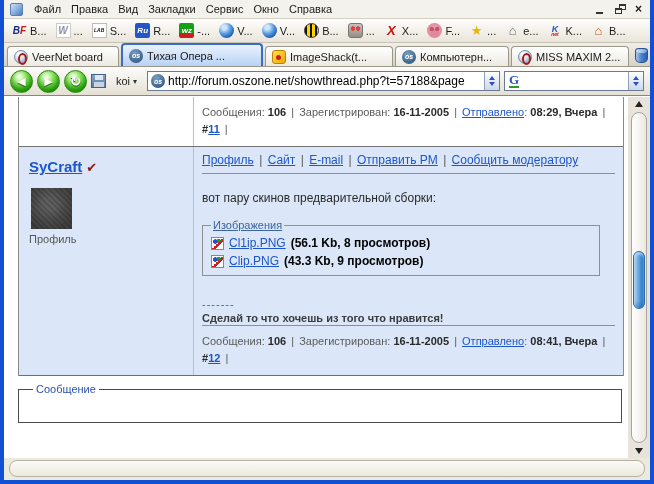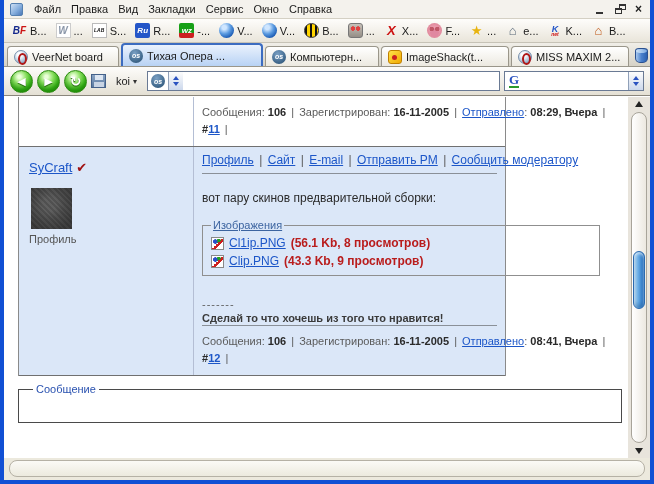--- a/index.html
+++ b/index.html
@@ -112,44 +112,44 @@
   .g-icon { font-size:13px; font-weight:bold; color:#2a52c0; margin:0 2px 0 4px; font-family:"Liberation Serif","DejaVu Serif",serif;
             border-bottom:2px solid #2a9a30; line-height:12px; }
   .stepper { width:15px; align-self:stretch; border-left:1px solid #90a0b8; flex:0 0 15px;
              background:linear-gradient(#fdfdfd,#ccd8ec); display:flex; flex-direction:column;
              align-items:center; justify-content:center; gap:2px; }
   .tri-up { width:0; height:0; border-left:3px solid transparent; border-right:3px solid transparent; border-bottom:4px solid #2a52c0; }
   .tri-dn { width:0; height:0; border-left:3px solid transparent; border-right:3px solid transparent; border-top:4px solid #2a52c0; }
   
   .content { flex:1; display:flex; background:#fff; overflow:hidden; border-top:1px solid #fff; }
   .page { flex:1; overflow:hidden; padding-left:14px; }
-  .post-table { width:488px; border-left:1px solid #8a8a8a; border-right:1px solid #8a8a8a; }
+  .post-table { width:606px; border-left:1px solid #8a8a8a; border-right:1px solid #8a8a8a; }
   .rowA { display:flex; background:#fff; border-bottom:1px solid #707070; }
   .rowPost { display:flex; background:#dbe7f8; border-bottom:1px solid #707070; }
   .cell-left { flex:0 0 175px; border-right:1px solid #b4bed4; padding:5px 6px 6px 8px; }
   .cell-right { flex:1; padding:0; min-width:0; }
   .pi-wrap { padding:7px 8px 8px 8px; font-size:11px; line-height:1.55; color:#5a5a5a; width:430px; }
   .pi-wrap b { color:#2a2a2a; }
   .pi-sep { color:#5a5a5a; padding:0 2px; }
   a.link { color:#1c56c8; text-decoration:underline; cursor:pointer; }
   .pi-num { font-weight:bold; }
   .author-line { padding:6px 0 0 2px; }
-  .author { font-size:13px; font-weight:normal; }
+  .author { font-size:15px; font-weight:bold; }
   .vcheck { color:#a01010; font-size:13px; font-weight:bold; margin-left:4px; text-decoration:none; display:inline-block; }
   .avatar { width:41px; height:41px; margin:12px 0 4px 4px;
             background:radial-gradient(circle at 45% 40%, #a8a8a8 0 20%, #8a8a8a 45%, #6e6e6e 80%),
                        repeating-linear-gradient(45deg,#7a7a7a 0 2px,#909090 2px 4px); background-blend-mode:multiply; }
   .user-title { font-size:11px; color:#555; margin-left:2px; }
   .links-line { padding:6px 8px 5px 8px; font-size:12px; white-space:nowrap; color:#5a5a5a; }
   .cell-hr { height:1px; background:#8a9098; margin:1px 8px 0 8px; }
   .msg-body { font-size:12px; color:#2a2a2a; margin:17px 8px 10px 8px; }
   fieldset.attachments { width:398px; margin:14px 0 0 8px; border:1px solid #8f8f8f; padding:3px 8px 5px 8px; }
   fieldset.attachments legend { font-size:11px; color:#3c64a0; padding:0 2px;text-decoration:underline; }
   .attach-row { display:flex; align-items:center; gap:5px; font-size:12px; padding:2px 0; }
-  .attach-meta { color:#b91c1c; font-weight:bold; }
+  .attach-meta { color:#000000; font-weight:bold; }
   .attach-icon { width:13px; height:13px; flex:0 0 13px; background:
       linear-gradient(135deg, transparent 50%, #cc2020 50%, #cc2020 68%, transparent 68%),
       radial-gradient(circle at 30% 32%, #2a50c8 0 2px, transparent 2.5px),
       radial-gradient(circle at 62% 28%, #20a020 0 2px, transparent 2.5px), #fff;
       border:1px solid #888; }
   .sig { margin:22px 8px 0 8px; }
   .sig-dashes { font-size:11px; color:#606060; letter-spacing:1px; }
   .sig-link { font-size:11px; display:inline-block; margin-top:2px; }
   .sig-text { font-size:11px; font-weight:bold; color:#3a3a3a; margin-top:2px; }
   .reply-fieldset { width:604px; margin-top:7px; border:1px solid #4a4a4a; height:40px; padding:0 8px; }
@@ -284,27 +284,27 @@
 
   <div class="tabbar">
     <span class="tab" style="width:112px">
         <i class="ti ti-opera"></i>
         <span class="tlabel">VeerNet board</span>
       </span>
     <span class="tab active" style="width:142px">
         <i class="ti ti-os">os</i>
         <span class="tlabel">Тихая Опера ...</span>
       </span>
+    <span class="tab" style="width:128px">
+        <i class="ti ti-is"></i>
+        <span class="tlabel">ImageShack(t...</span>
+      </span>
     <span class="tab" style="width:114px">
         <i class="ti ti-os">os</i>
         <span class="tlabel">Компьютерн...</span>
-      </span>
-    <span class="tab" style="width:128px">
-        <i class="ti ti-is"></i>
-        <span class="tlabel">ImageShack(t...</span>
       </span>
     <span class="tab" style="width:118px">
         <i class="ti ti-opera"></i>
         <span class="tlabel">MISS MAXIM 2...</span>
       </span>
     <span class="trash-wrap">
         <i class="trash"></i>
         <span class="drop-arrow">▾</span>
       </span>
   </div>
@@ -313,20 +313,21 @@
     <span class="navbtn">◀</span>
     <span class="navbtn">▶</span>
     <span class="navbtn reload">↻</span>
     <span class="disk"></span>
     <span class="enc-btn">
         <span>koi</span>
         <span class="drop-arrow">▾</span>
       </span>
     <span class="field url-field">
       <i class="fav-os">os</i>
+      <input class="url-input" value="http://forum.oszone.net/showthread.php?t=57188&amp;page" style="">
       <span class="stepper">
           <i class="tri-up"></i>
           <i class="tri-dn"></i>
         </span>
     </span>
     <span class="field search-field">
       <span class="g-icon">G</span>
       <input class="search-input" value="" style="">
       <span class="stepper">
           <i class="tri-up"></i>

